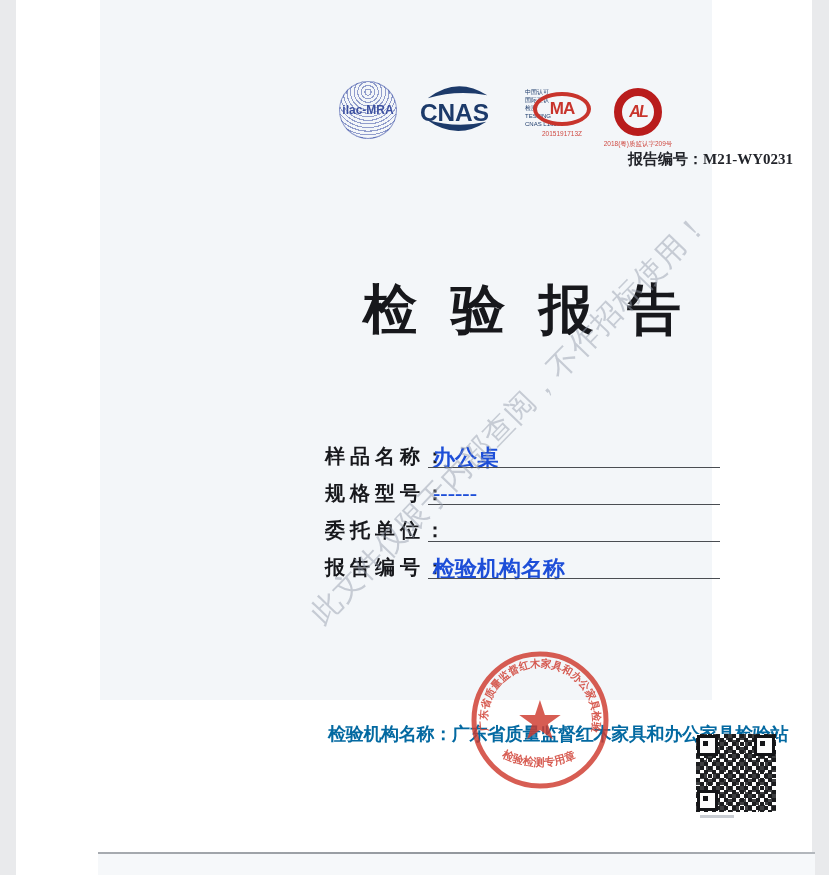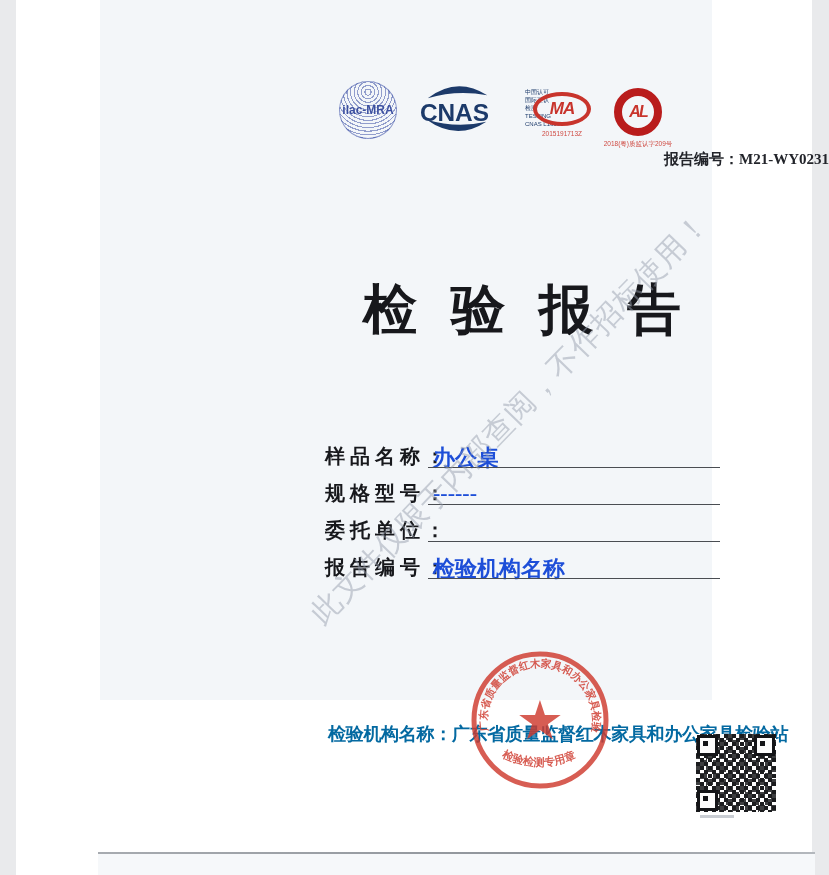--- a/index.html
+++ b/index.html
@@ -41,30 +41,30 @@
   }
   .cnas-wrap{position:absolute;left:316px;top:80px;display:flex;align-items:flex-start;gap:24px;}
   .cnas-svg{width:82px;height:58px;}
   .cnas-lines{margin-left:3px;margin-top:8px;font-family:"Liberation Sans",sans-serif;
     font-size:6px;line-height:8px;color:#1c3a6a;white-space:nowrap;}
   .cma-wrap{position:absolute;left:432px;top:92px;width:60px;text-align:center;}
   .cma-oval{
     width:50px;height:26px;border:4px solid #c8342c;border-radius:50%;
     margin:0 auto;display:flex;align-items:center;justify-content:center;
   }
-  .cma-oval span{font-family:"Liberation Sans",sans-serif;font-size:17px;font-weight:bold;color:#c8342c;letter-spacing:-1px;font-style:italic;}
+  .cma-oval span{font-family:"Liberation Sans",sans-serif;font-size:17px;font-weight:bold;color:#c8342c;letter-spacing:-1px;}
   .cal-wrap{position:absolute;left:503px;top:88px;width:70px;text-align:center;}
   .cal-circle{
     width:32px;height:32px;border:8px solid #b91c1c;border-radius:50%;
     margin:0 auto;display:flex;align-items:center;justify-content:center;
   }
   .cal-circle span{font-family:"Liberation Sans",sans-serif;font-size:16px;font-weight:bold;font-style:italic;color:#c8342c;letter-spacing:-2px;}
   .cert-code{margin-top:4px;font-family:"Liberation Sans",sans-serif;font-size:6.5px;color:#cf4a42;white-space:nowrap;}
   
-  .report-no{position:absolute;left:564px;top:150px;font-size:15px;font-weight:bold;color:#22242a;white-space:nowrap;}
+  .report-no{position:absolute;left:528px;top:150px;font-size:15px;font-weight:bold;color:#22242a;white-space:nowrap;}
   
   .title{
     position:absolute;left:247px;top:264px;margin:16px;
     font-size:54px;font-weight:800;color:#17181c;
     letter-spacing:34px;white-space:nowrap;line-height:1.1;
     font-family:"Liberation Sans",sans-serif;
     text-align:right;
   }
   
   .watermark{

